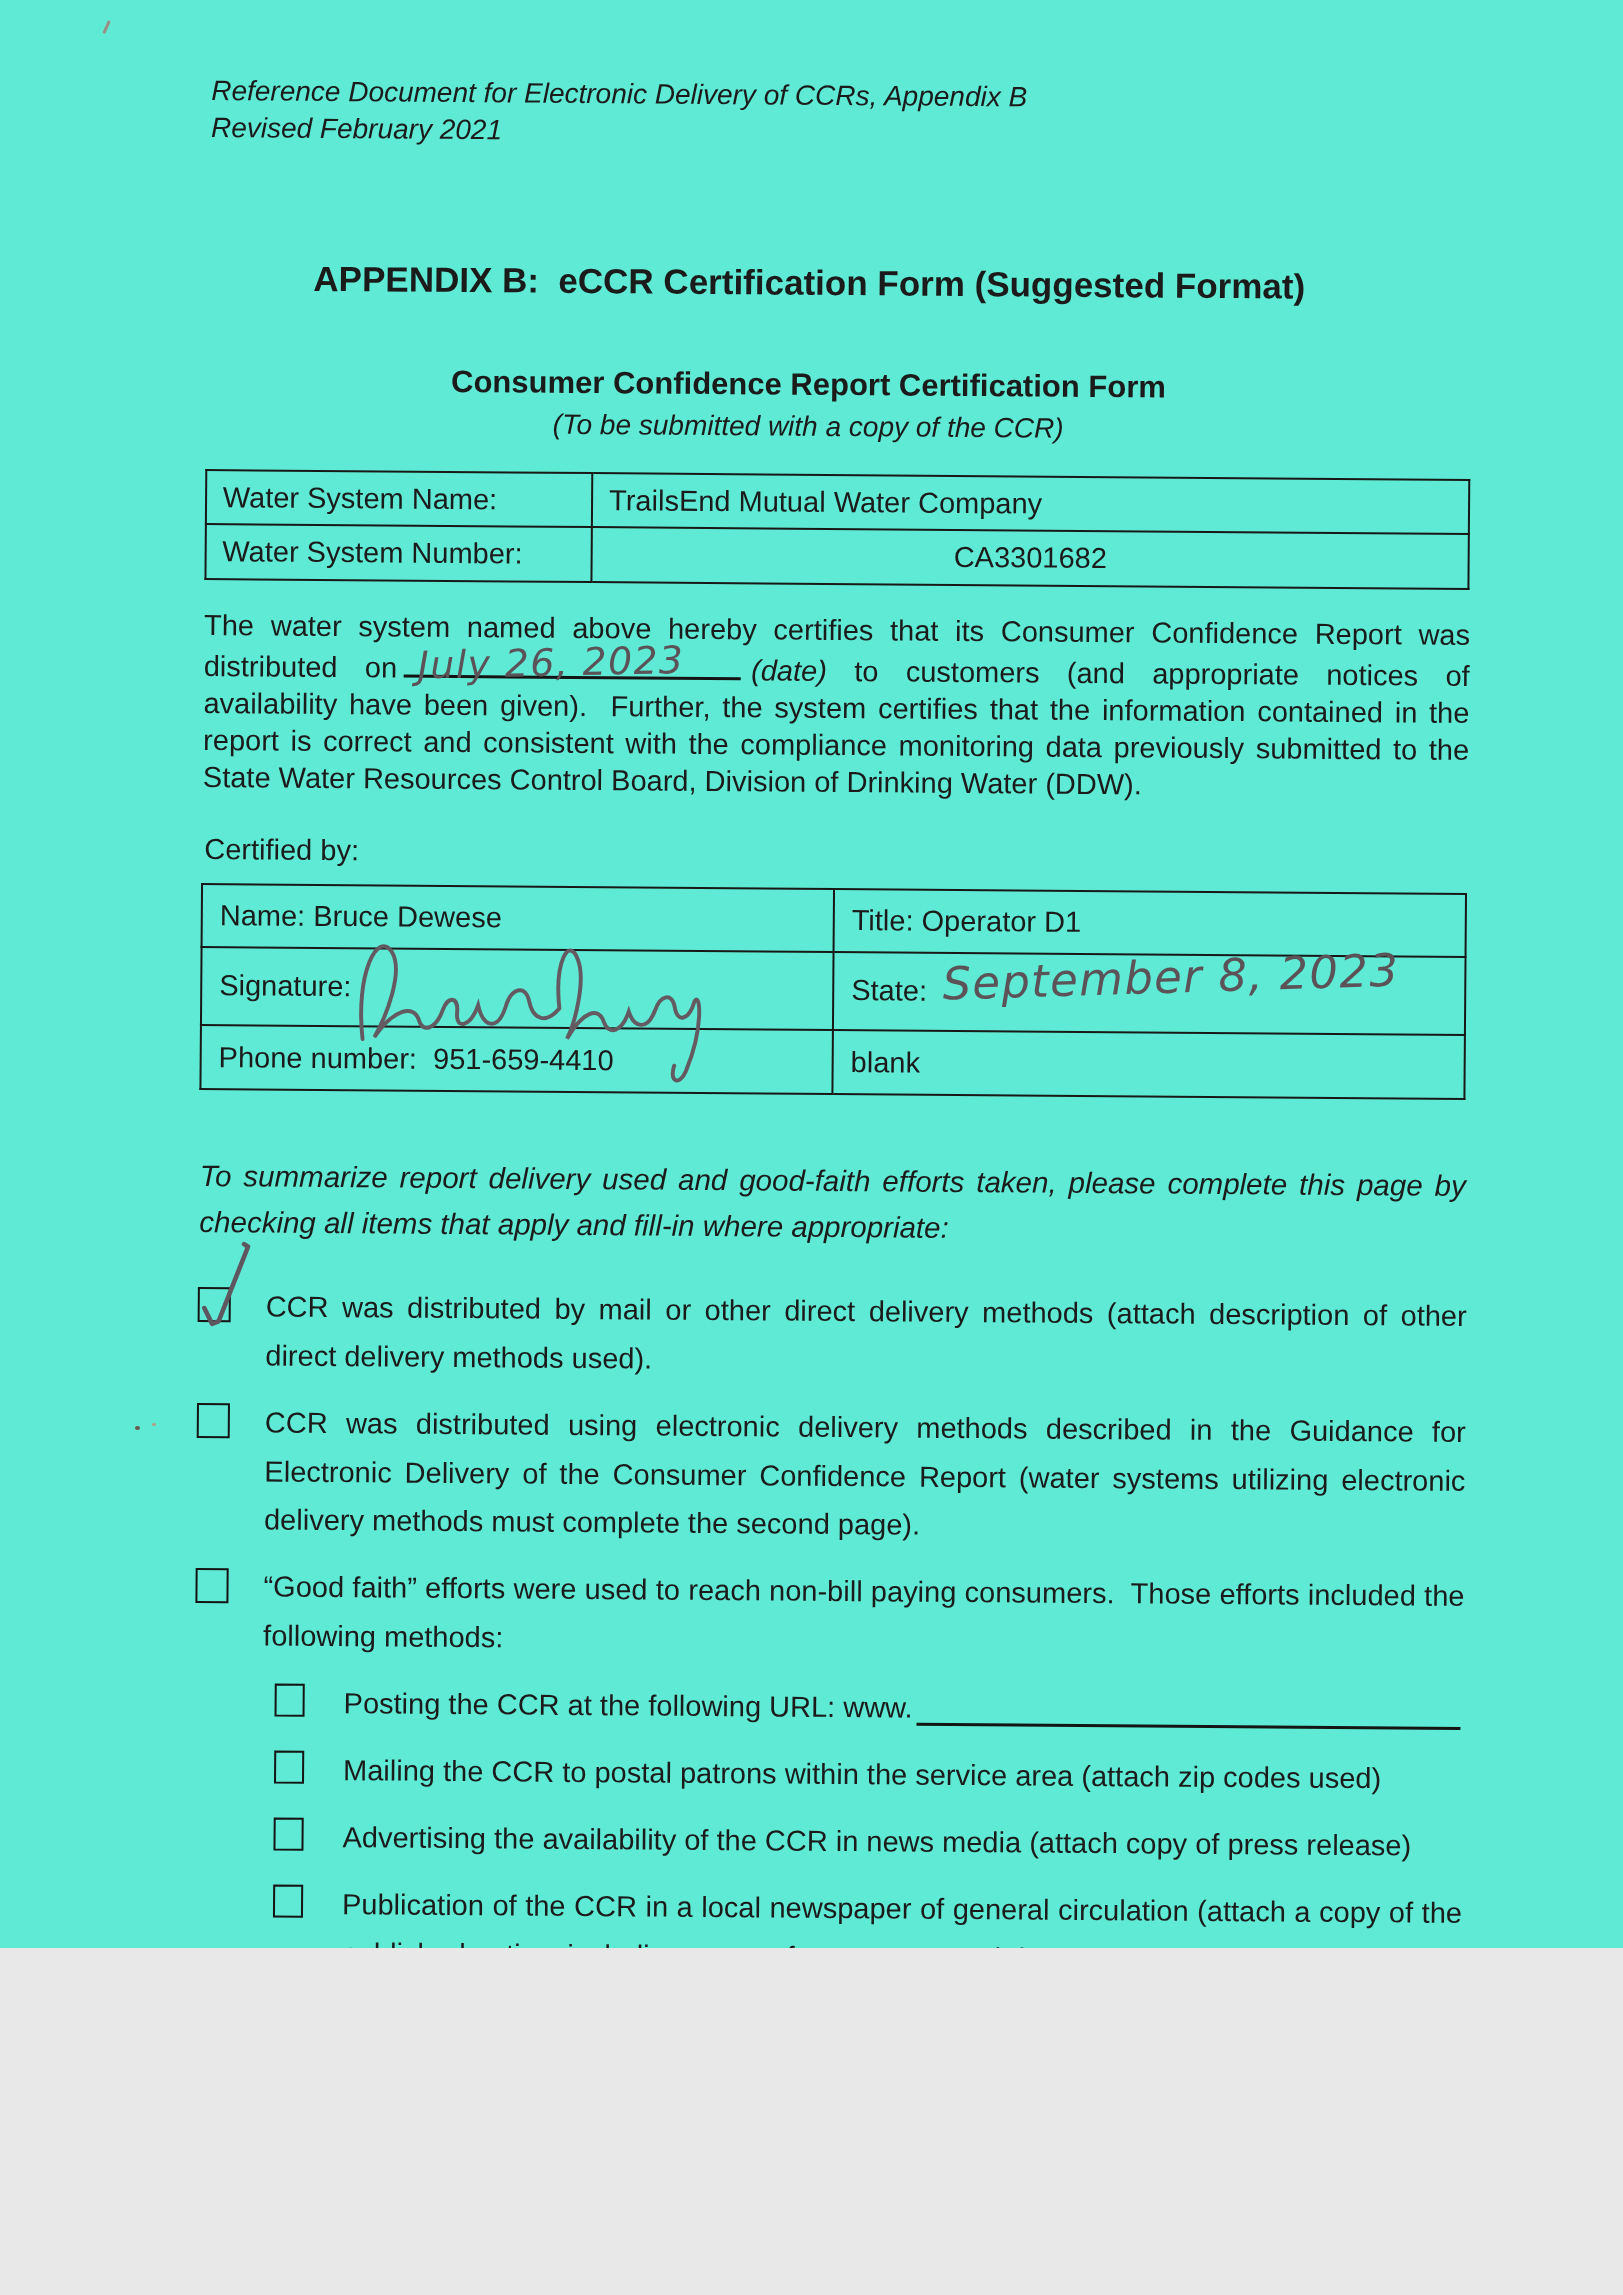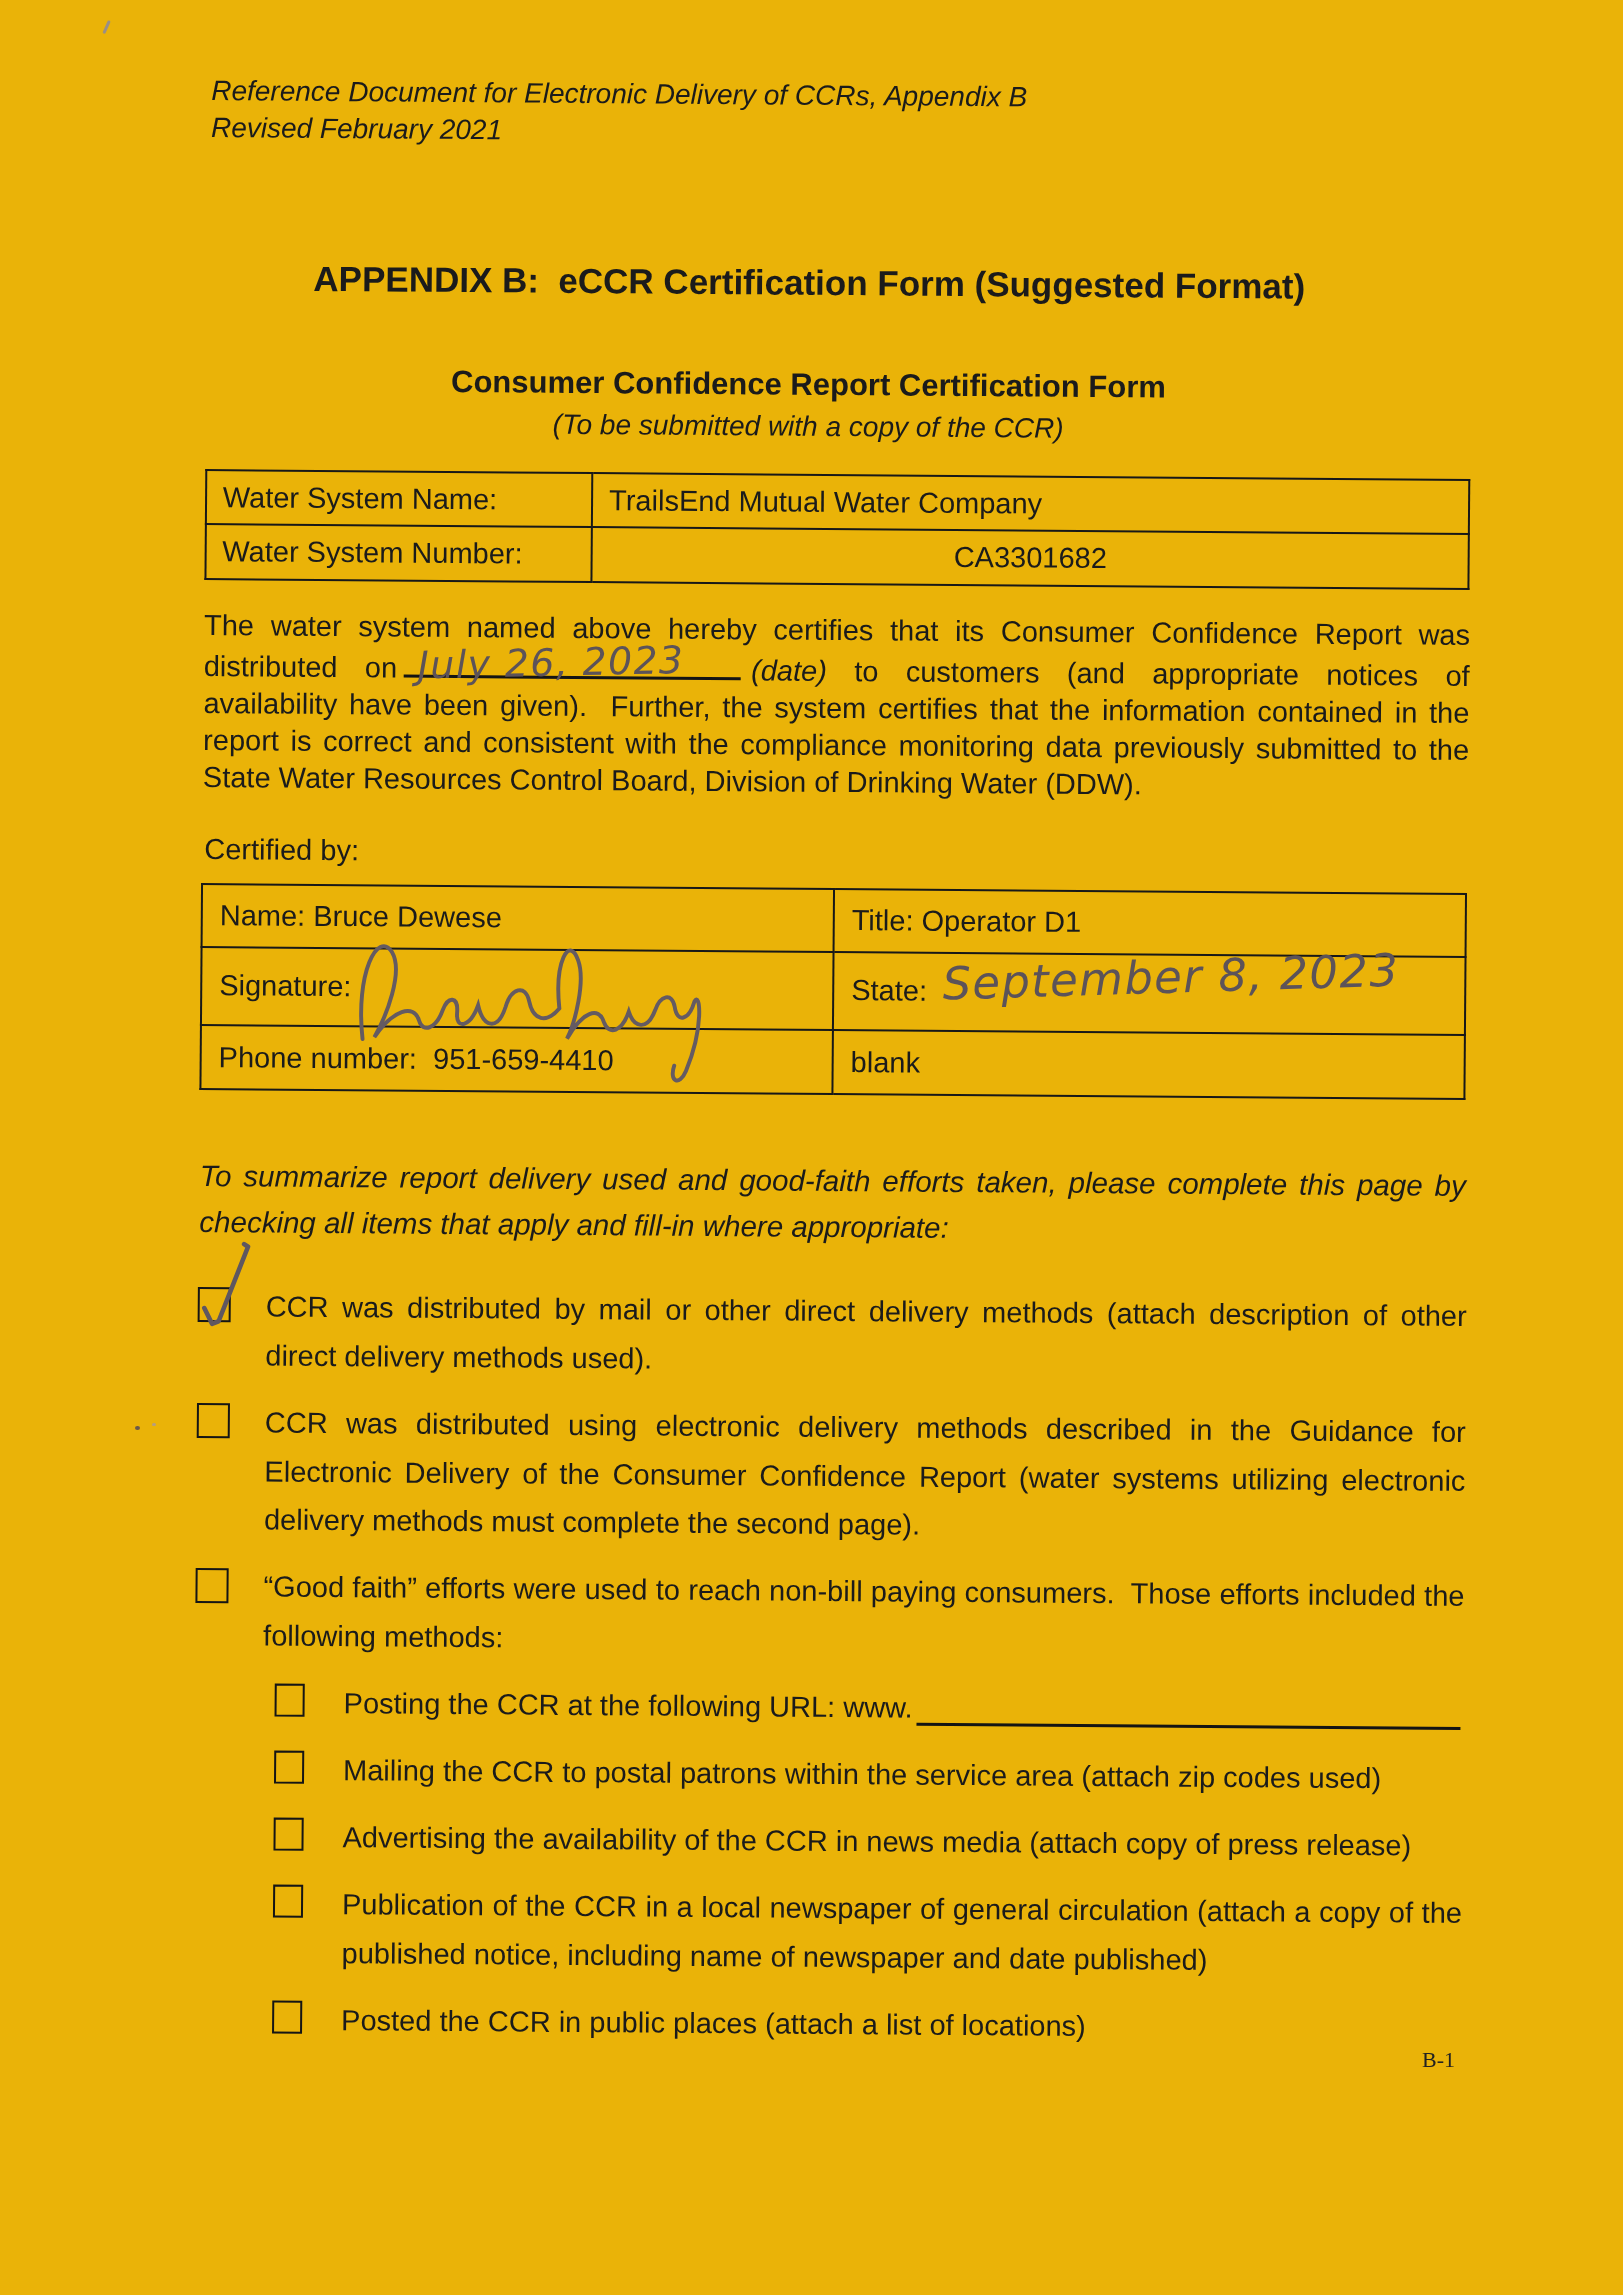--- a/index.html
+++ b/index.html
@@ -1,19 +1,19 @@
 <!DOCTYPE html>
 <html style="font-size:10.5px"><head>
 <meta charset="utf-8">
 <style>
   html,body{margin:0;padding:0;background:#e8e8e8;}
   .page{
     position:relative;
-    width:1623px;height:2295px;
-    background:#eab308;
+    width:1623px;height:1948px;
+    background:#5eead4;
     overflow:hidden;
     font-family:"Liberation Sans","DejaVu Sans",sans-serif;
     color:#1b1b1b;
   }
   .content{
     position:absolute;top:0;left:0;width:1623px;
     transform:rotate(0.45deg);
     transform-origin:203px 0;
   }
   .doc-header{margin:73px 0 0 212px;font-style:italic;font-size:28px;line-height:1.32;}

